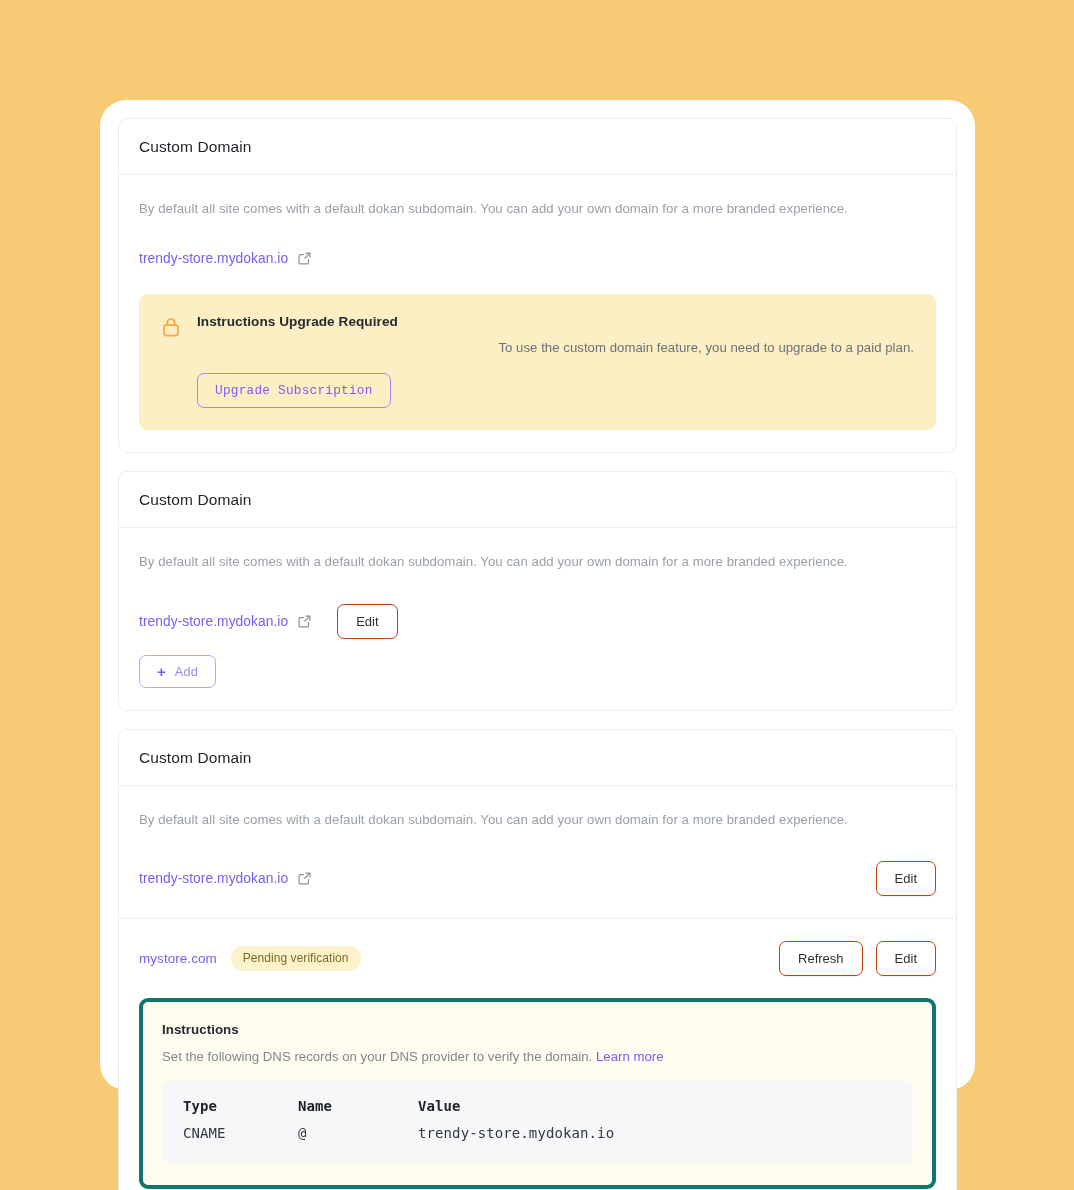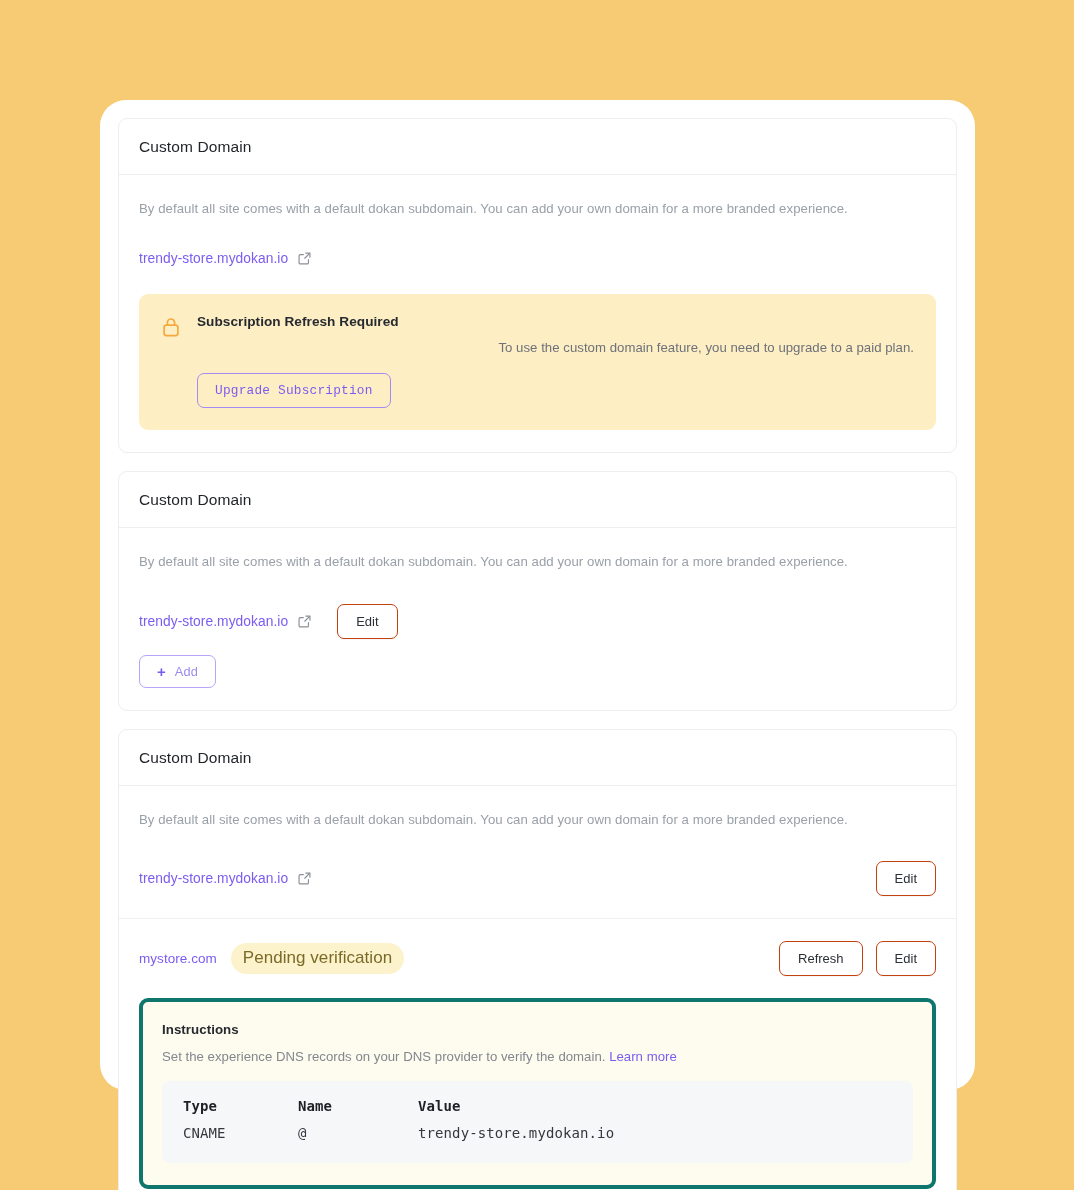--- a/index.html
+++ b/index.html
@@ -219,21 +219,21 @@
     padding-top: 22px;
     padding-bottom: 0;
   }
 
   .badge {
     display: inline-flex;
     align-items: center;
     background: #fcf3cd;
     color: #7a6a27;
     border-radius: 999px;
-    font-size: 17px;
+    font-size: 12px;
     padding: 5px 12px 6px 12px;
     letter-spacing: 0.05px;
     white-space: nowrap;
   }
 
   
   .instructions {
     margin: 22px 0 22px 0;
     background: #fefbef;
     border: 4px solid #0f766e;
@@ -316,21 +316,21 @@
           </div>
 
           <div class="notice">
             <span class="lock-wrap">
               <svg width="20" height="22" viewBox="0 0 20 22" fill="none">
                 <rect x="3.1" y="9.2" width="13.8" height="10.4" rx="2.3" stroke="#f5a93c" stroke-width="1.7"></rect>
                 <path d="M6.4 9.2V6.6a3.6 3.6 0 0 1 7.2 0v2.6" stroke="#f5a93c" stroke-width="1.7" stroke-linecap="round"></path>
               </svg>
             </span>
             <div class="notice-content">
-              <div class="notice-title">Subscription Refresh Required</div>
+              <div class="notice-title">Instructions Upgrade Required</div>
               <p class="notice-text">To use the custom domain feature, you need to upgrade to a paid plan.</p>
               <button class="btn-upgrade">Upgrade Subscription</button>
             </div>
           </div>
         </div>
       </section>
 
       <section class="card">
         <div class="card-header">
           <h2 class="card-title">Custom Domain</h2>
@@ -389,21 +389,21 @@
             </div>
             <div class="row-actions">
               <button class="btn">Refresh</button>
               <button class="btn">Edit</button>
             </div>
           </div>
 
           <div class="instructions">
             <div class="instr-title">Instructions</div>
             <p class="instr-text">
-              <span>Set the experience DNS records on your DNS provider to verify the domain.</span>
+              <span>Set the following DNS records on your DNS provider to verify the domain.</span>
               <a href="#">Learn more</a>
             </p>
             <div class="dns-box">
               <table class="dns">
                 <thead>
                   <tr>
                     <th class="c-type">Type</th>
                     <th class="c-name">Name</th>
                     <th>Value</th>
                   </tr>

